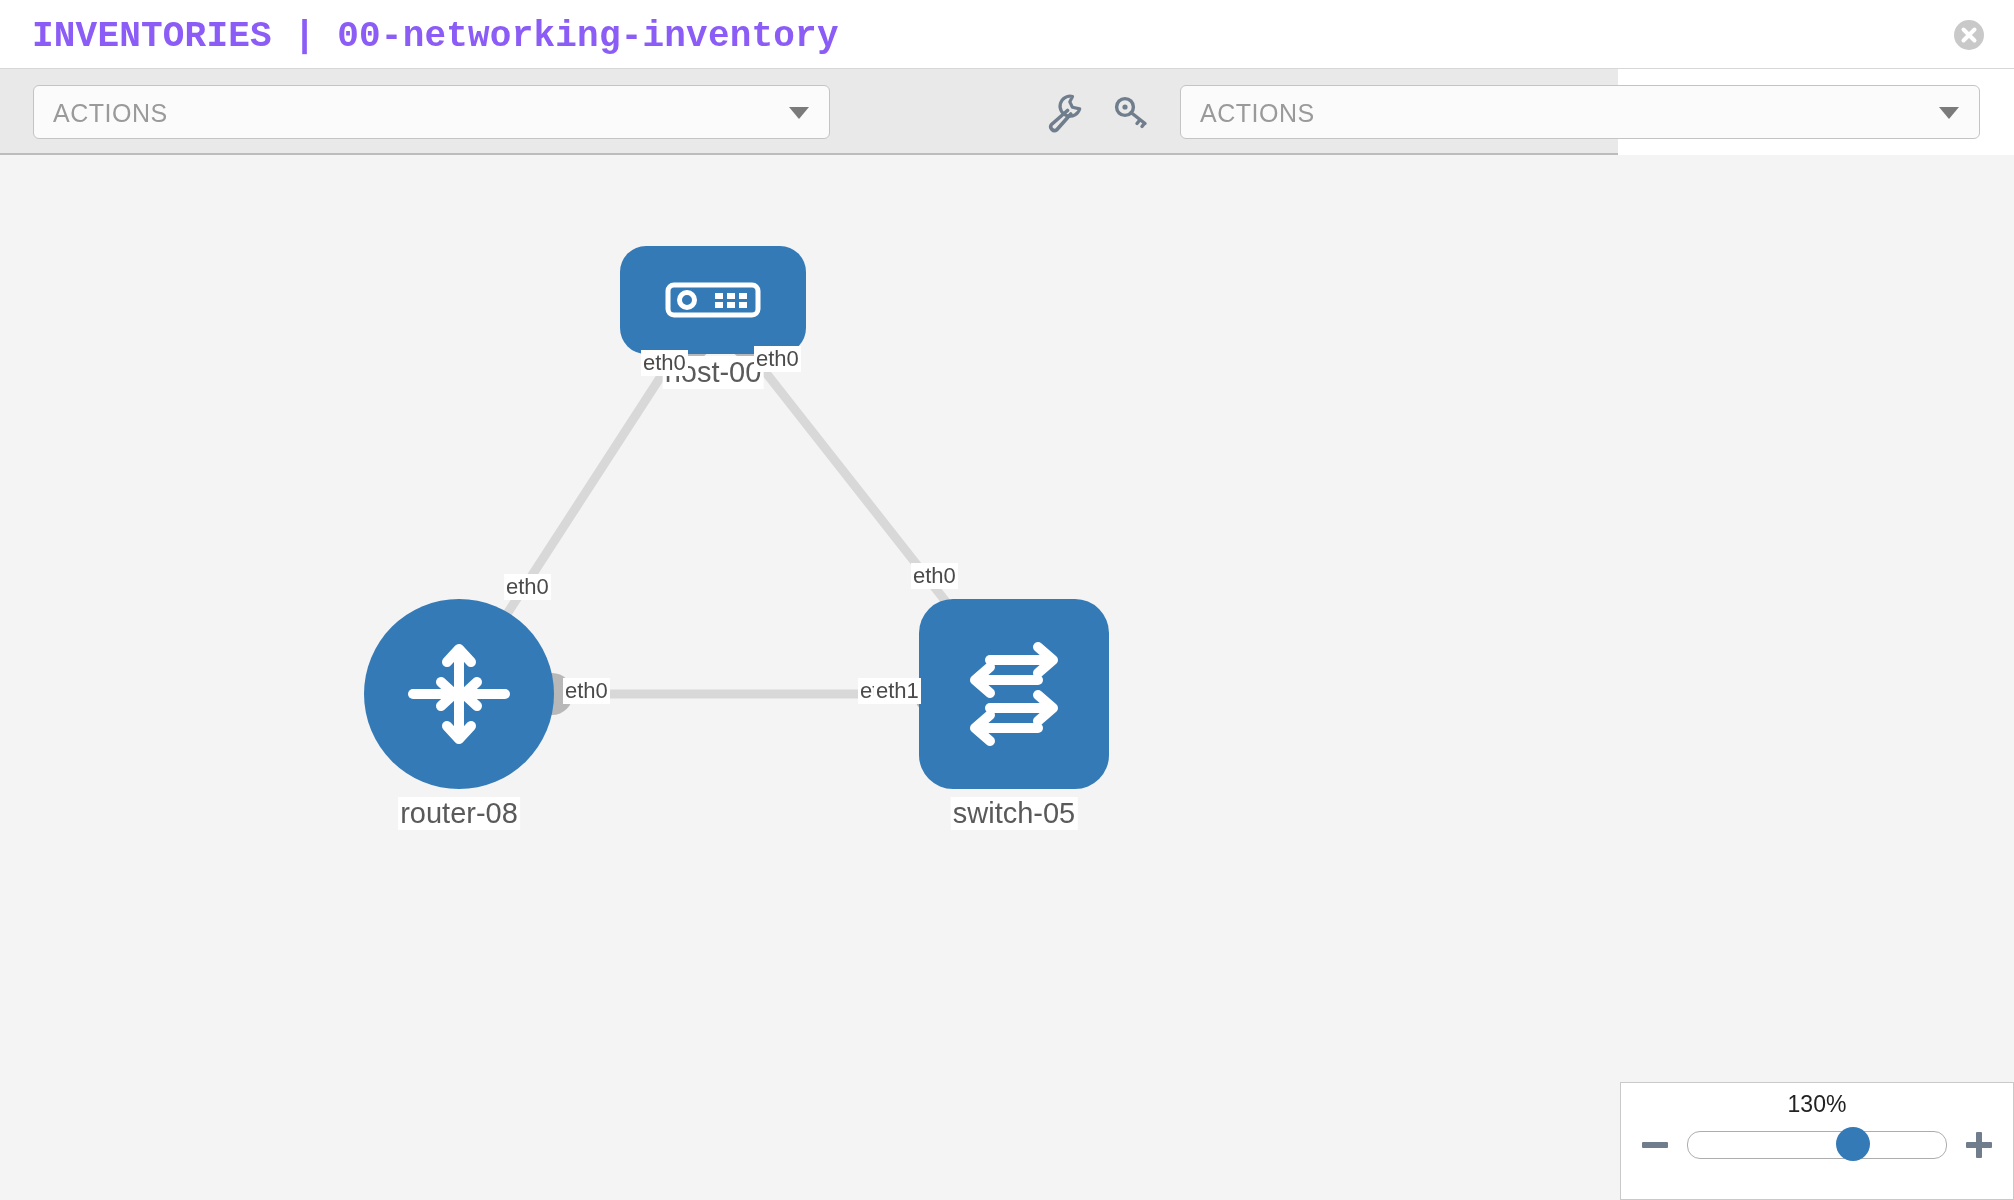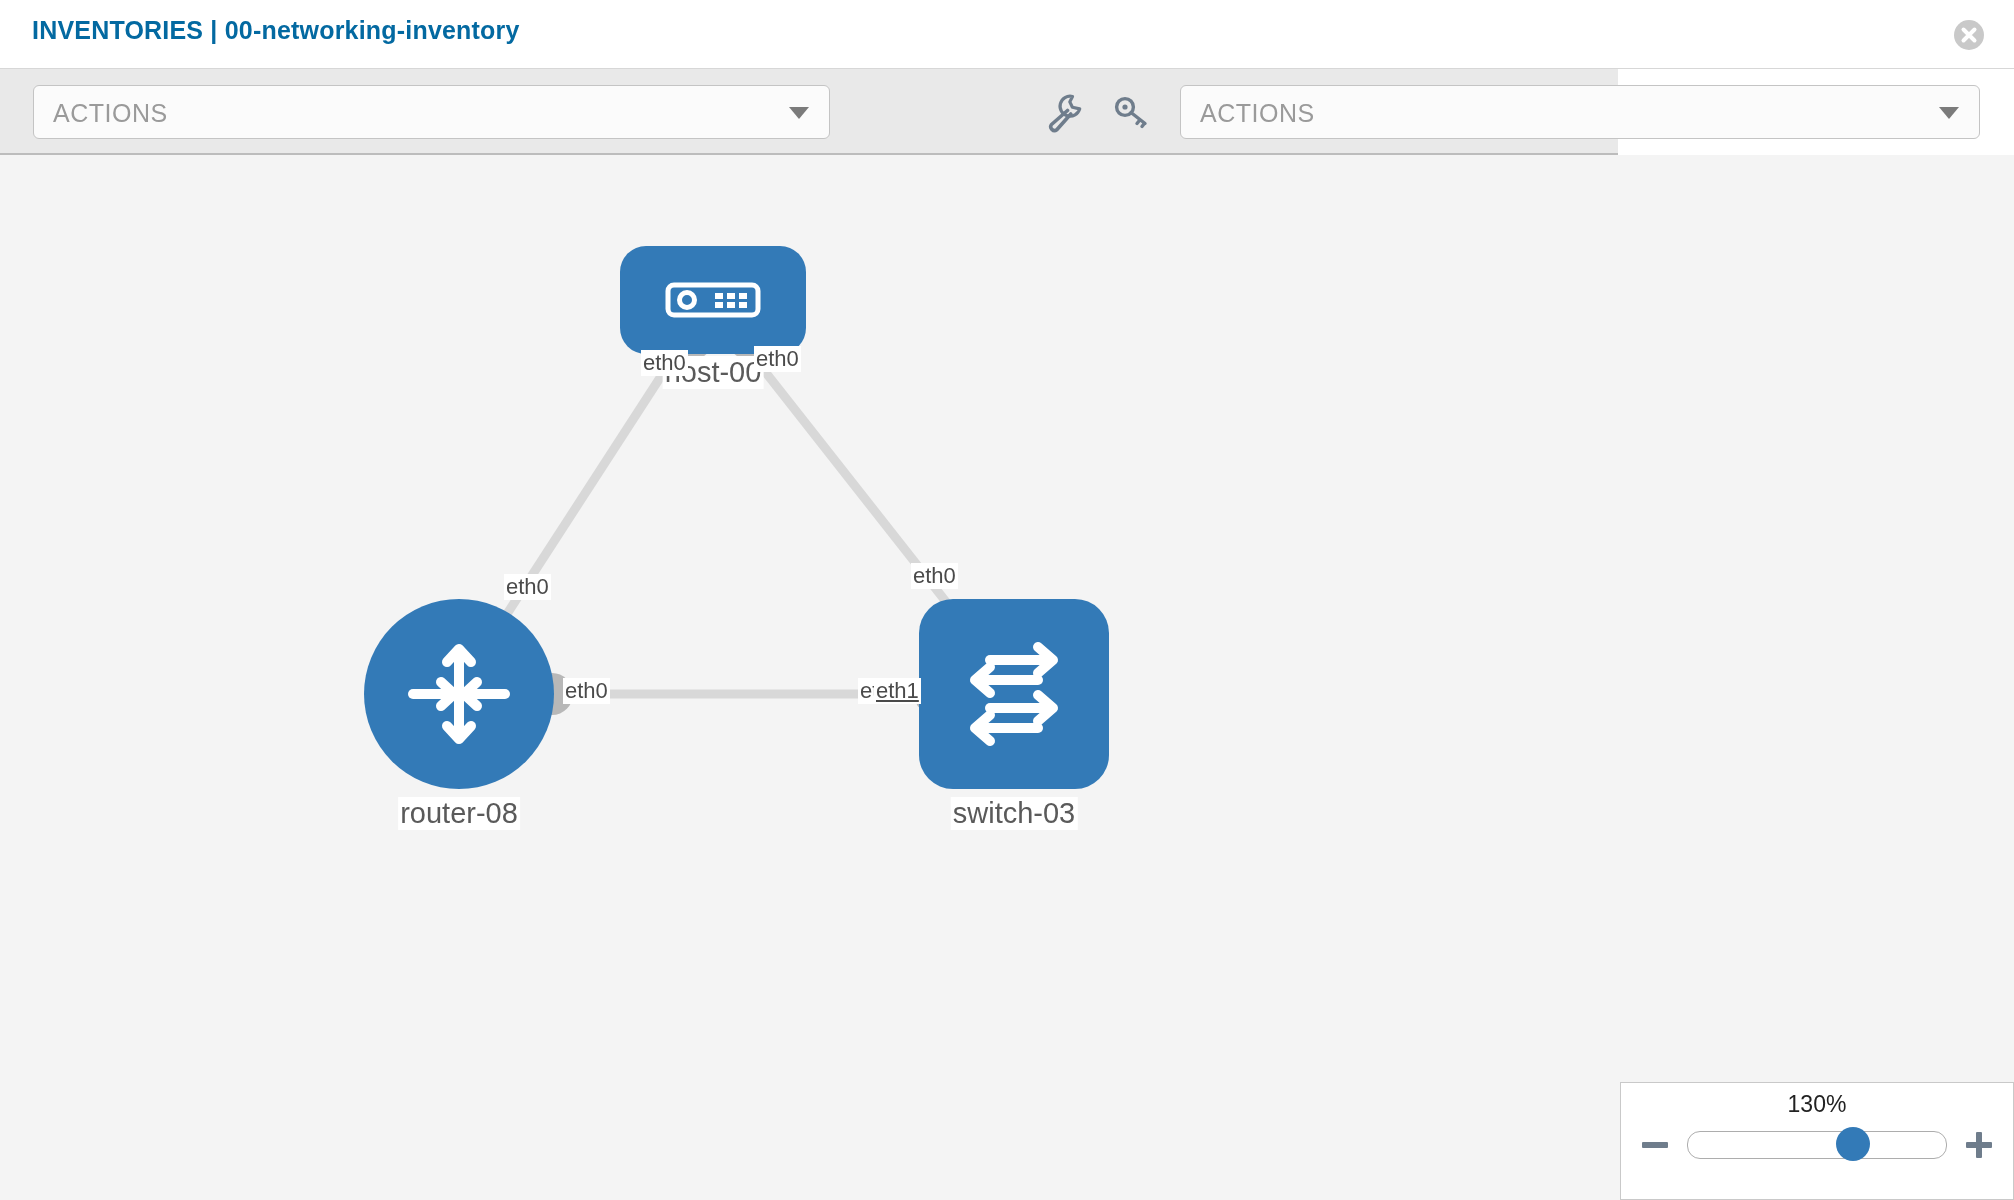--- a/index.html
+++ b/index.html
@@ -15,25 +15,26 @@
     position: absolute;
     top: 0; left: 0;
     width: 2014px; height: 69px;
     background: #ffffff;
     border-bottom: 1px solid #d7d7d7;
     box-sizing: border-box;
   }
   .page-title {
     position: absolute;
     left: 32px; top: 16px;
-    font-size: 25px;
+    font-size: 36px;
     font-weight: bold;
-    color: #0369a1;
+    color: #8b5cf6;
     letter-spacing: 0.2px;
     white-space: nowrap;
+    font-family: Liberation Mono, monospace;
   }
   .close-btn {
     position: absolute;
     right: 30px; top: 20px;
     width: 30px; height: 30px;
     border-radius: 50%;
     background: #c9c9c9;
     cursor: pointer;
   }
   .close-btn svg { display:block; }
@@ -335,30 +336,30 @@
           <path d="M84 46 L22 46"></path>
           <path d="M36 33 L21 46 L36 59"></path>
 
           <path d="M36 74 L98 74"></path>
           <path d="M84 61 L99 74 L84 87"></path>
           <path d="M84 94 L22 94"></path>
           <path d="M36 81 L21 94 L36 107"></path>
         </g>
       </svg>
     </div>
-    <div class="node-label" style="top:198px;">switch-03</div>
+    <div class="node-label" style="top:198px;">switch-05</div>
   </div>
 
   <div class="if-label" style="left:641px; top:195px;">eth0</div>
   <div class="if-label" style="left:754px; top:191px;">eth0</div>
   <div class="if-label" style="left:504px; top:419px;">eth0</div>
   <div class="if-label" style="left:911px; top:408px;">eth0</div>
   <div class="if-label" style="left:563px; top:523px;">eth0</div>
   <div class="if-label" style="left:858px; top:523px;">eth</div>
-  <div class="if-label" style="left:874px; top:523px;text-decoration:underline;">eth1</div>
+  <div class="if-label" style="left:874px; top:523px;">eth1</div>
 
   <div class="zoom-panel" style="left:1620px; top:927px;padding-left:12px;">
     <div class="zoom-value">130%</div>
     <div class="zoom-row">
       <div class="zoom-minus"></div>
       <div class="zoom-track">
         <div class="zoom-thumb"></div>
       </div>
       <div class="zoom-plus"></div>
     </div>

